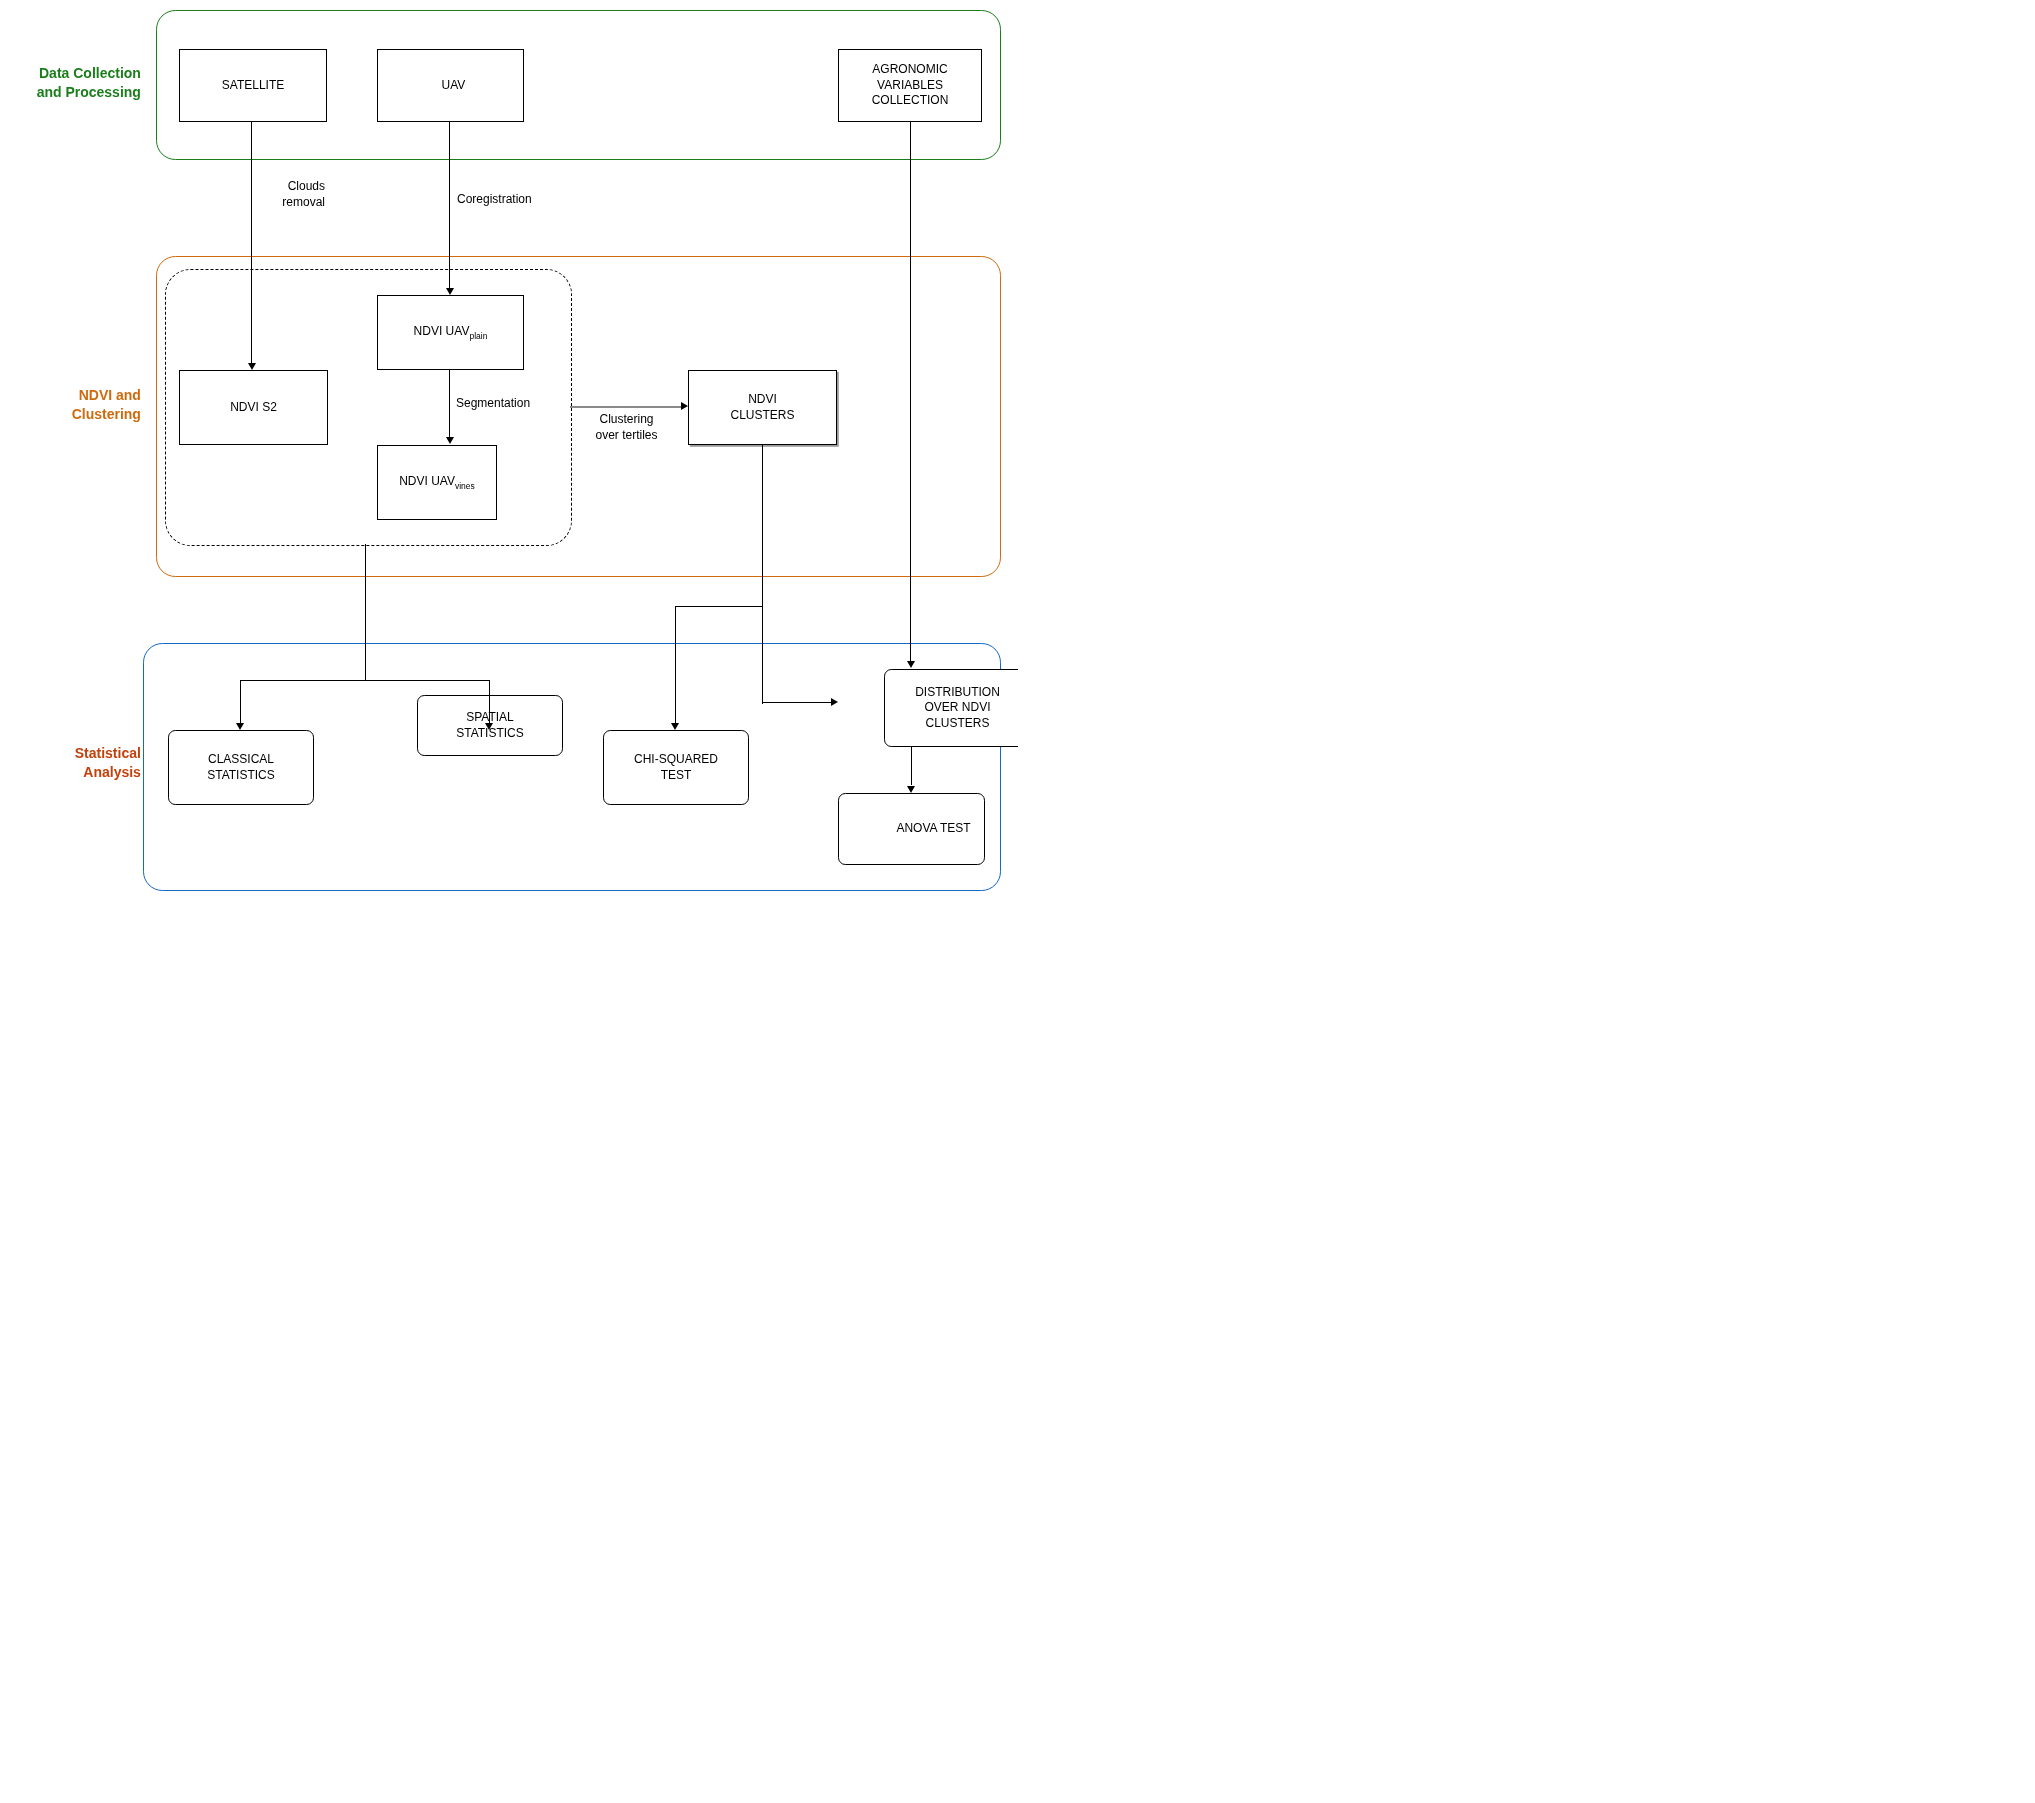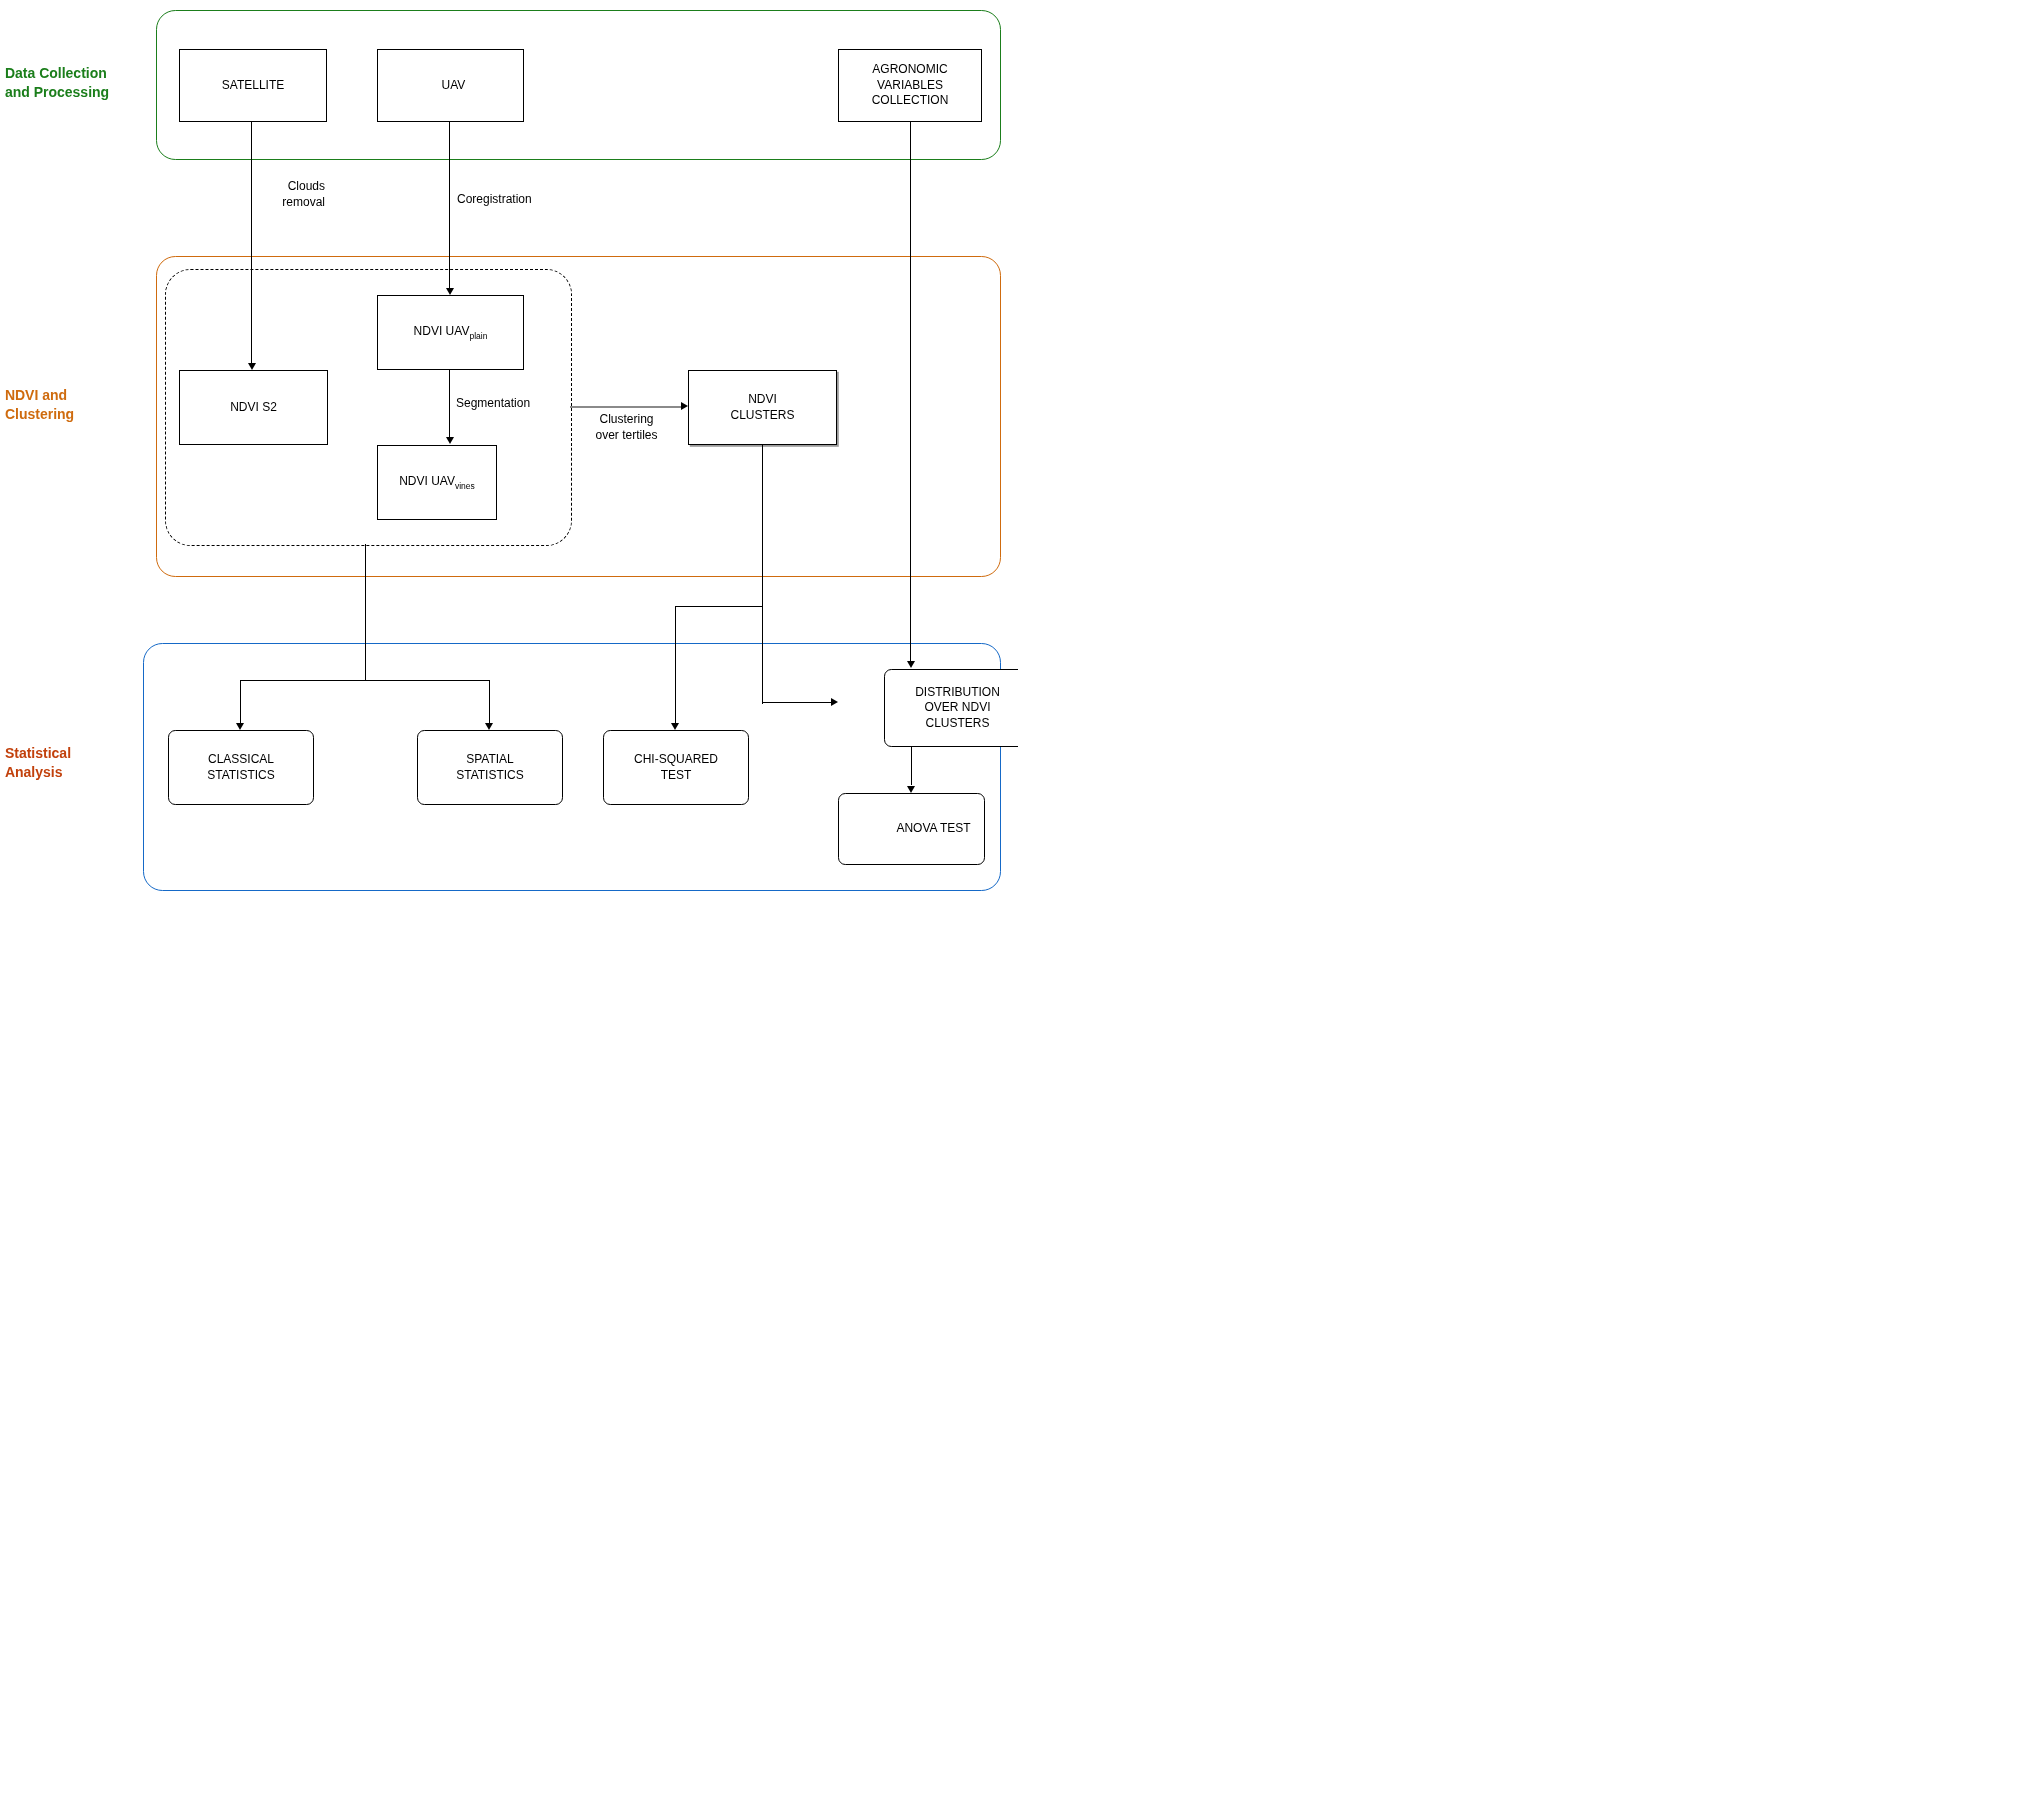--- a/index.html
+++ b/index.html
@@ -11,21 +11,21 @@
   .section{
     position:absolute;background:transparent;border:1.8px solid #000;
     border-radius:19.4px;z-index:0;
   }
   .dashed-group{
     position:absolute;border:1.8px dashed #000;border-radius:25.5px;
     background:transparent;z-index:1;
   }
   .section-label{
     position:absolute;font-weight:bold;font-size:14px;line-height:1.35;
-    text-align:left;white-space:pre-line;z-index:2;
+    text-align:right;white-space:pre-line;z-index:2;
   }
   .node{
     position:absolute;background:#fff;border:1.2px solid #000;
     display:flex;align-items:center;justify-content:center;
     text-align:center;font-size:12px;line-height:1.3;white-space:pre-line;
     z-index:2;box-sizing:border-box;
   }
   .node.rounded{border-radius:7.3px;}
   .node.shadowed{box-shadow:1.8px 1.8px 0 #9b9b9b;}
   .sub{font-size:8.5px;vertical-align:-3.6px;}
@@ -78,21 +78,21 @@
     <span><span>NDVI UAV</span><span class="sub">plain</span></span>
   </div>
   <div class="node" style="left:377px;top:445px;width:120px;height:75px;">
     <span><span>NDVI UAV</span><span class="sub">vines</span></span>
   </div>
   <div class="node shadowed" style="left:688px;top:370px;width:149px;height:75px;">NDVI
 CLUSTERS</div>
 
   <div class="node rounded" style="left:168px;top:730px;width:146px;height:75px;">CLASSICAL
 STATISTICS</div>
-  <div class="node rounded" style="left:417px;top:730px;width:146px;height:75px;">SPATIAL
+  <div class="node rounded" style="left:417px;top:695px;width:146px;height:61px;">SPATIAL
 STATISTICS</div>
   <div class="node rounded" style="left:603px;top:730px;width:146px;height:75px;">CHI-SQUARED
 TEST</div>
   <div class="node rounded" style="left:884px;top:669px;width:147px;height:78px;">DISTRIBUTION
 OVER NDVI
 CLUSTERS</div>
   <div class="node rounded" style="left:838px;top:793px;width:147px;height:72px;padding-left:44px;">ANOVA TEST</div>
 
   <div class="vline" style="left:251px;top:122px;height:241px;"></div>
   <div class="arrow-down" style="left:248px;top:363px;"></div>

